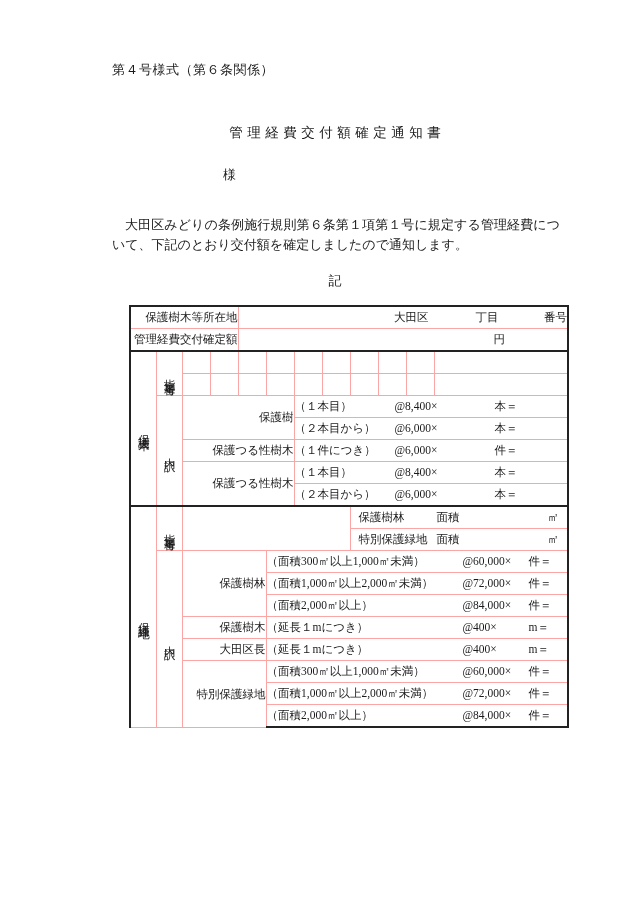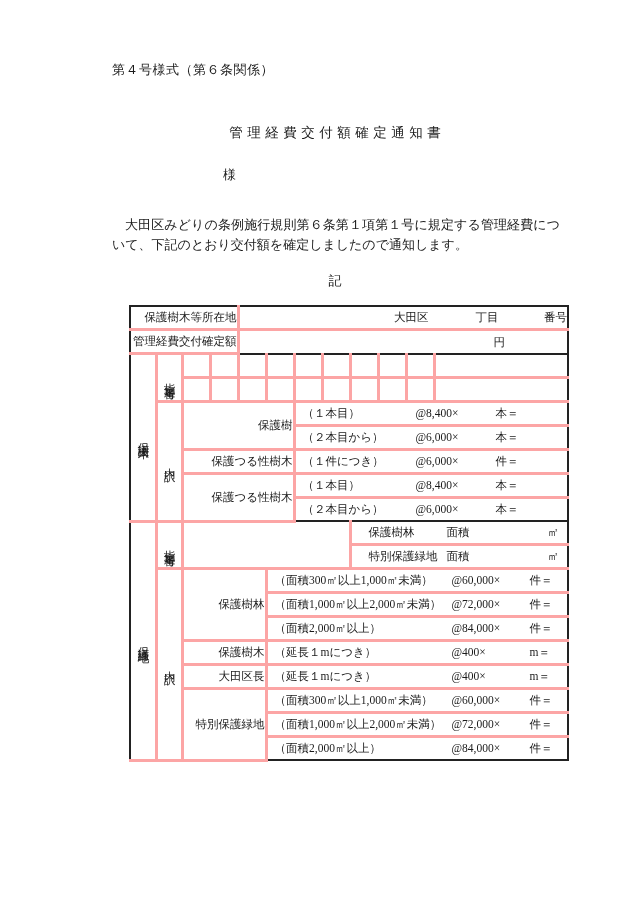--- a/index.html
+++ b/index.html
@@ -110,21 +110,21 @@
     top: 305px;
     width: 439px;
   }
   table.form {
     border-collapse: collapse;
     table-layout: fixed;
     width: 439px;
     font-size: 11.5px;
   }
   table.form td {
-    border: 3px solid #fca5a5;
+    border: 1px solid #fca5a5;
     padding: 0;
     height: 21px;
     vertical-align: middle;
     line-height: 1.25;
   }
   .thick-l { border-left: 2px solid #222 !important; }
   .thick-r { border-right: 2px solid #222 !important; }
   .thick-t { border-top: 2px solid #222 !important; }
   .thick-b { border-bottom: 2px solid #222 !important; }
 
@@ -151,39 +151,38 @@
   }
   .loc-line .g1 { display: inline-block; width: 92px; }
   .loc-line .g2 { display: inline-block; width: 70px; }
   .loc-line .g3 { display: inline-block; width: 57px; }
 
   .yen-cell { text-align: right; padding-right: 62px !important; }
 
   .detail {
     display: block;
     white-space: nowrap;
-    padding-left: 7px;
     position: relative;
   }
   .detail .d-label { display: inline-block; }
   .detail .d-rate  { position: absolute; }
   .detail .d-unit  { position: absolute; }
 
   
-  .d-tree .d-rate { left: 120px; text-align: right; }
+  .d-tree .d-rate { left: 100px; text-align: right; }
   .d-tree .d-unit { left: 200px; }
 
   
-  .d-green .d-rate { left: 184px; }
+  .d-green .d-rate { left: 196px; }
   .d-green .d-unit { left: 262px; }
 
   .area-row {
     display: block;
     white-space: nowrap;
-    padding-left: 17px;
+    padding-left: 8px;
     position: relative;
   }
   .area-row .a-name { display: inline-block; width: 78px; }
   .area-row .a-men  { display: inline-block; }
   .area-row .a-unit { position: absolute; right: 8px; }
 </style>
 </head>
 <body>
 
 <div class="page">

